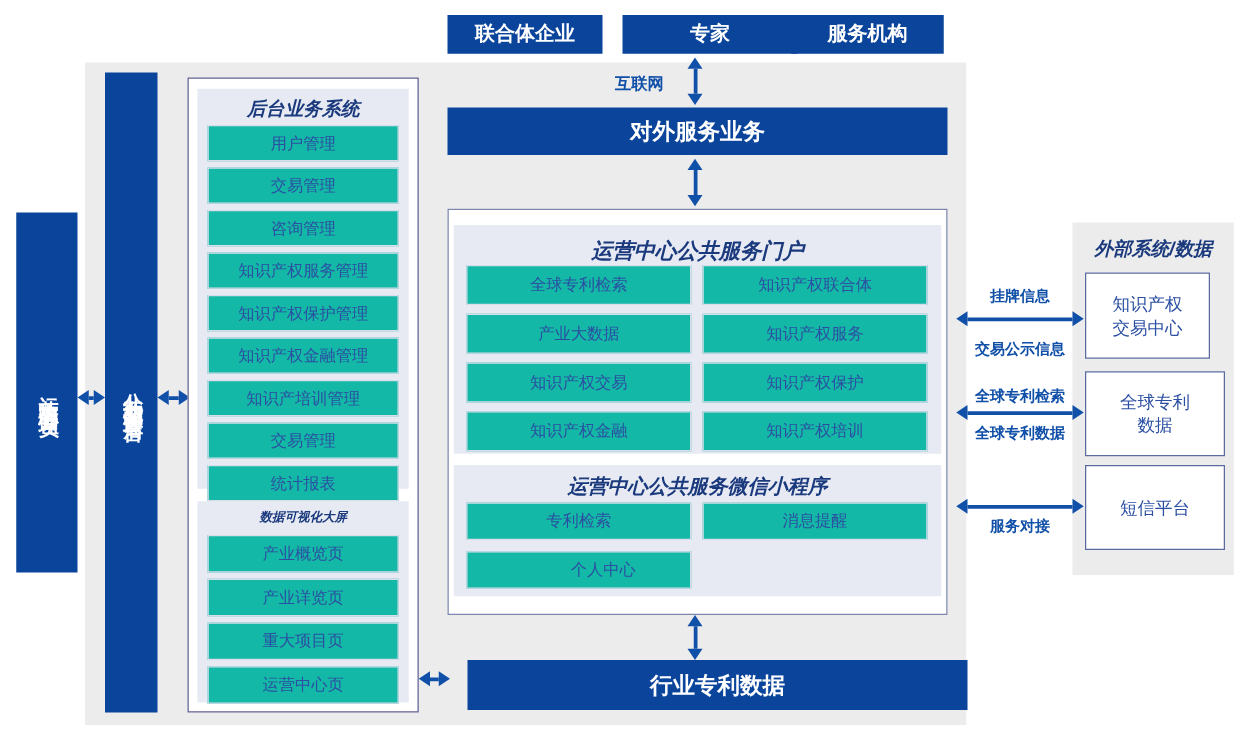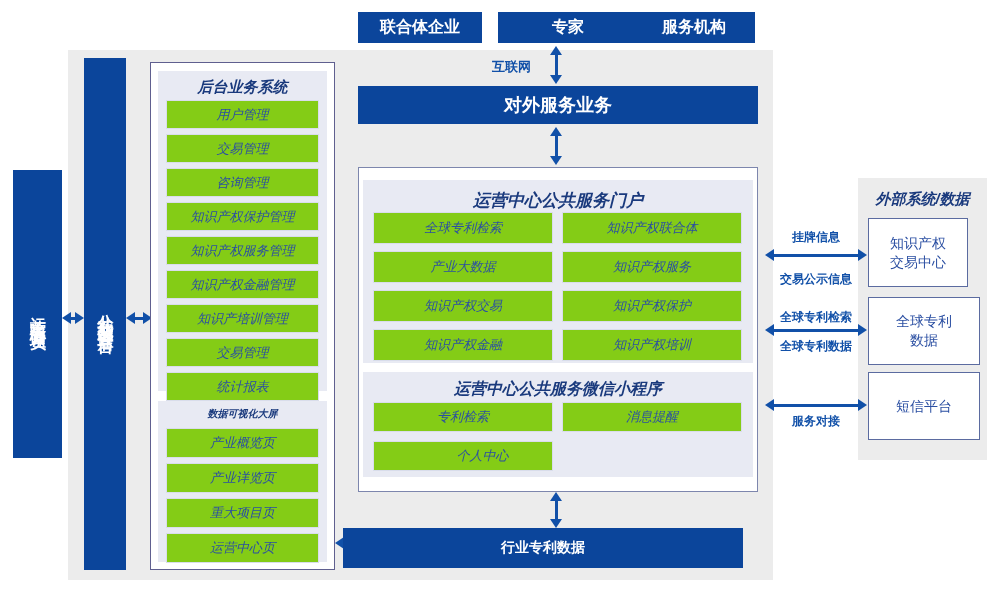--- a/index.html
+++ b/index.html
@@ -32,23 +32,23 @@
   }
   .graypanel{background:var(--gray);}
   .whitepanel{background:#ffffff;border:1px solid var(--outer-border);}
   .centerpanel{background:#ffffff;border:1px solid var(--panel-border);}
   .section{background:var(--lav);}
   .sec-title{
     display:block;text-align:center;font-weight:bold;font-style:italic;
     color:var(--navy);
   }
   .itembox{
-    background:#84cc16;border:1px solid var(--item-border);
+    background:#14b8a6;border:1px solid var(--item-border);
     color:var(--item-blue);font-size:13px;
-    display:flex;align-items:center;justify-content:center;font-style:italic;
+    display:flex;align-items:center;justify-content:center;
   }
   .col-list{display:flex;flex-direction:column;}
   .grid2{display:grid;grid-template-columns:180px 180px;column-gap:9px;}
   .extbox{
     background:#ffffff;border:1.5px solid var(--box-border);
     color:var(--item-blue);font-size:14px;line-height:1.35;
     display:flex;align-items:center;justify-content:center;text-align:center;
     white-space:pre-line;
   }
   .linklabel{
@@ -97,22 +97,22 @@
 
   <div class="abs whitepanel" style="left:150px;top:62px;width:185px;height:508px;"></div>
 
   <div class="abs section" style="left:158px;top:71px;width:169px;height:320px;">
     <span class="sec-title" style="padding-top:7px;font-size:15px;">后台业务系统</span>
   </div>
   <div class="abs col-list" style="left:166px;top:100px;width:153px;gap:5px;">
     <div class="itembox" style="height:27px;">用户管理</div>
     <div class="itembox" style="height:27px;">交易管理</div>
     <div class="itembox" style="height:27px;">咨询管理</div>
+    <div class="itembox" style="height:27px;">知识产权服务管理</div>
     <div class="itembox" style="height:27px;">知识产权保护管理</div>
-    <div class="itembox" style="height:27px;">知识产权服务管理</div>
     <div class="itembox" style="height:27px;">知识产权金融管理</div>
     <div class="itembox" style="height:27px;">知识产培训管理</div>
     <div class="itembox" style="height:27px;">交易管理</div>
     <div class="itembox" style="height:27px;">统计报表</div>
   </div>
 
   <div class="abs section" style="left:158px;top:401px;width:169px;height:161px;">
     <span class="sec-title" style="padding-top:6px;font-size:10px;">数据可视化大屏</span>
   </div>
   <div class="abs col-list" style="left:166px;top:428px;width:153px;gap:5px;">
@@ -142,21 +142,21 @@
     <span class="sec-title" style="padding-top:7px;font-size:16px;">运营中心公共服务微信小程序</span>
   </div>
   <div class="abs grid2" style="left:373px;top:402px;row-gap:9px;">
     <div class="itembox" style="height:28px;">专利检索</div>
     <div class="itembox" style="height:28px;">消息提醒</div>
     <div class="itembox" style="height:28px;padding-left:39px;">个人中心</div>
   </div>
 
   <div class="v-arrow" style="left:555px;top:501px;height:18px;"></div>
   <div class="h-arrow" style="left:344px;top:542px;width:7px;"></div>
-  <div class="abs bluebar" style="left:343px;top:528px;width:400px;height:40px;font-size:14px;font-family:Liberation Mono, monospace;">行业专利数据</div>
+  <div class="abs bluebar" style="left:374px;top:528px;width:400px;height:40px;font-size:18px;font-family:Liberation Mono, monospace;">行业专利数据</div>
 
   <div class="abs sec-title" style="left:858px;top:190px;width:129px;font-size:15px;">外部系统/数据</div>
   <div class="abs extbox" style="left:868px;top:218px;width:100px;height:69px;">知识产权
 交易中心</div>
   <div class="abs extbox" style="left:868px;top:297px;width:112px;height:68px;">全球专利
 数据</div>
   <div class="abs extbox" style="left:868px;top:372px;width:112px;height:68px;">短信平台</div>
 
   <span class="abs linklabel" style="left:771px;top:229px;width:90px;">挂牌信息</span>
   <div class="h-arrow" style="left:774px;top:254px;width:84px;"></div>

